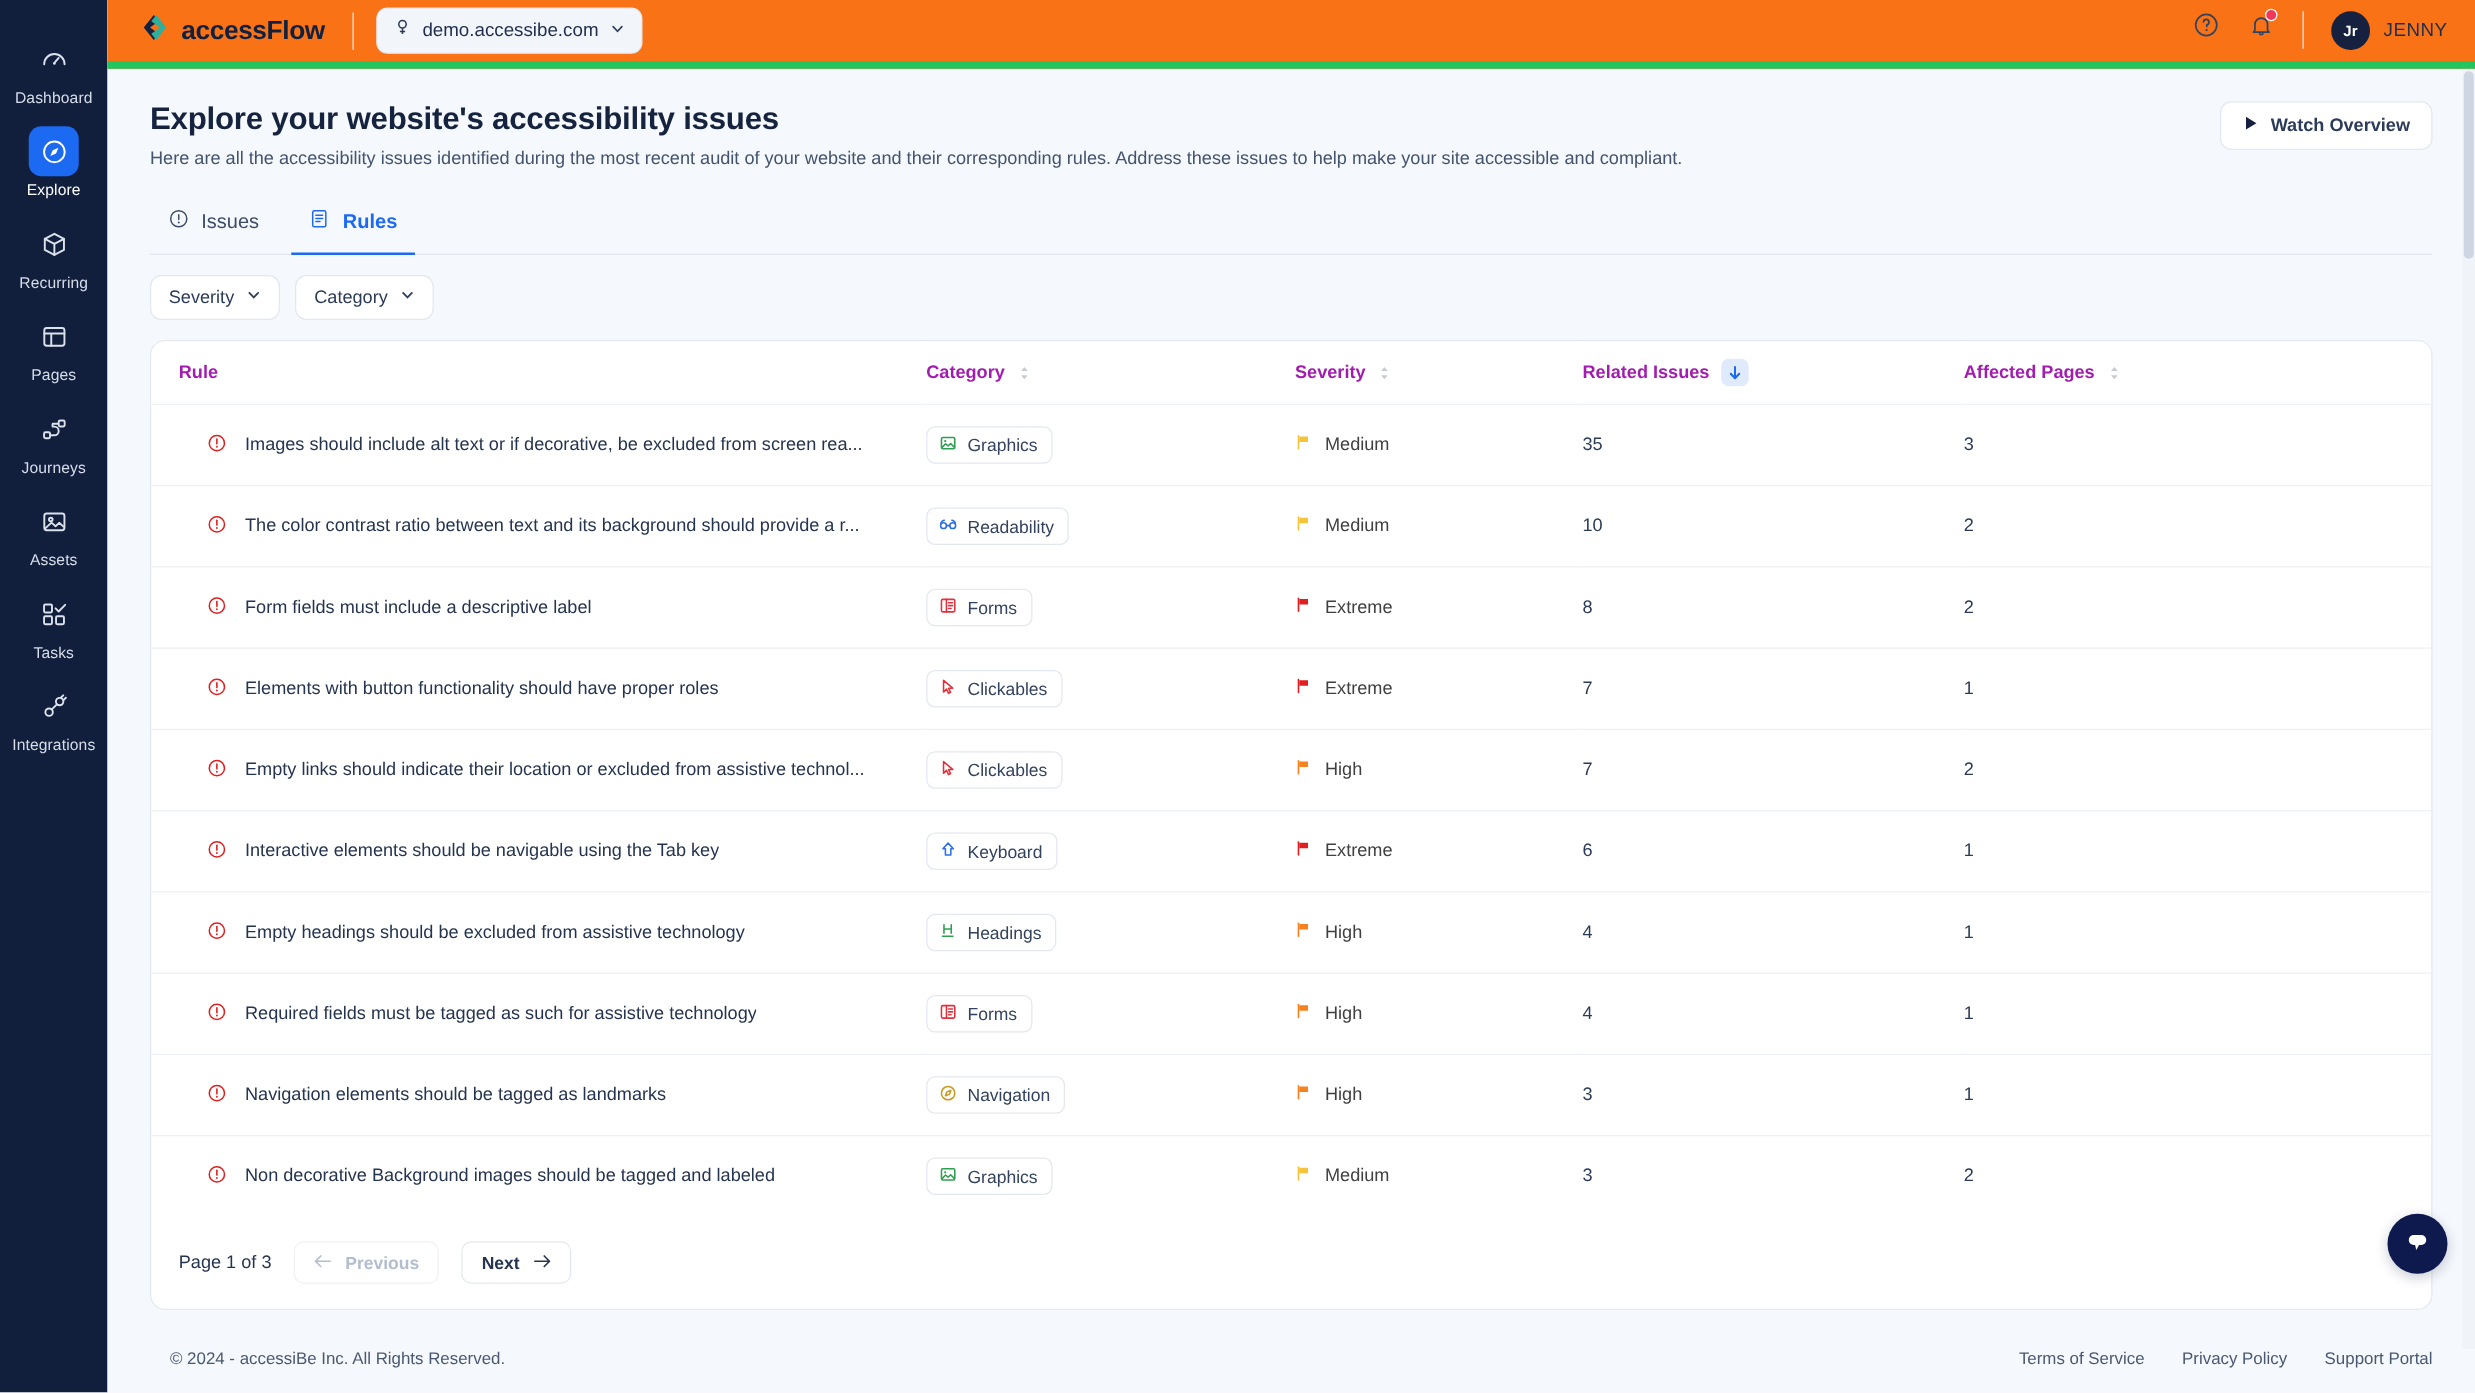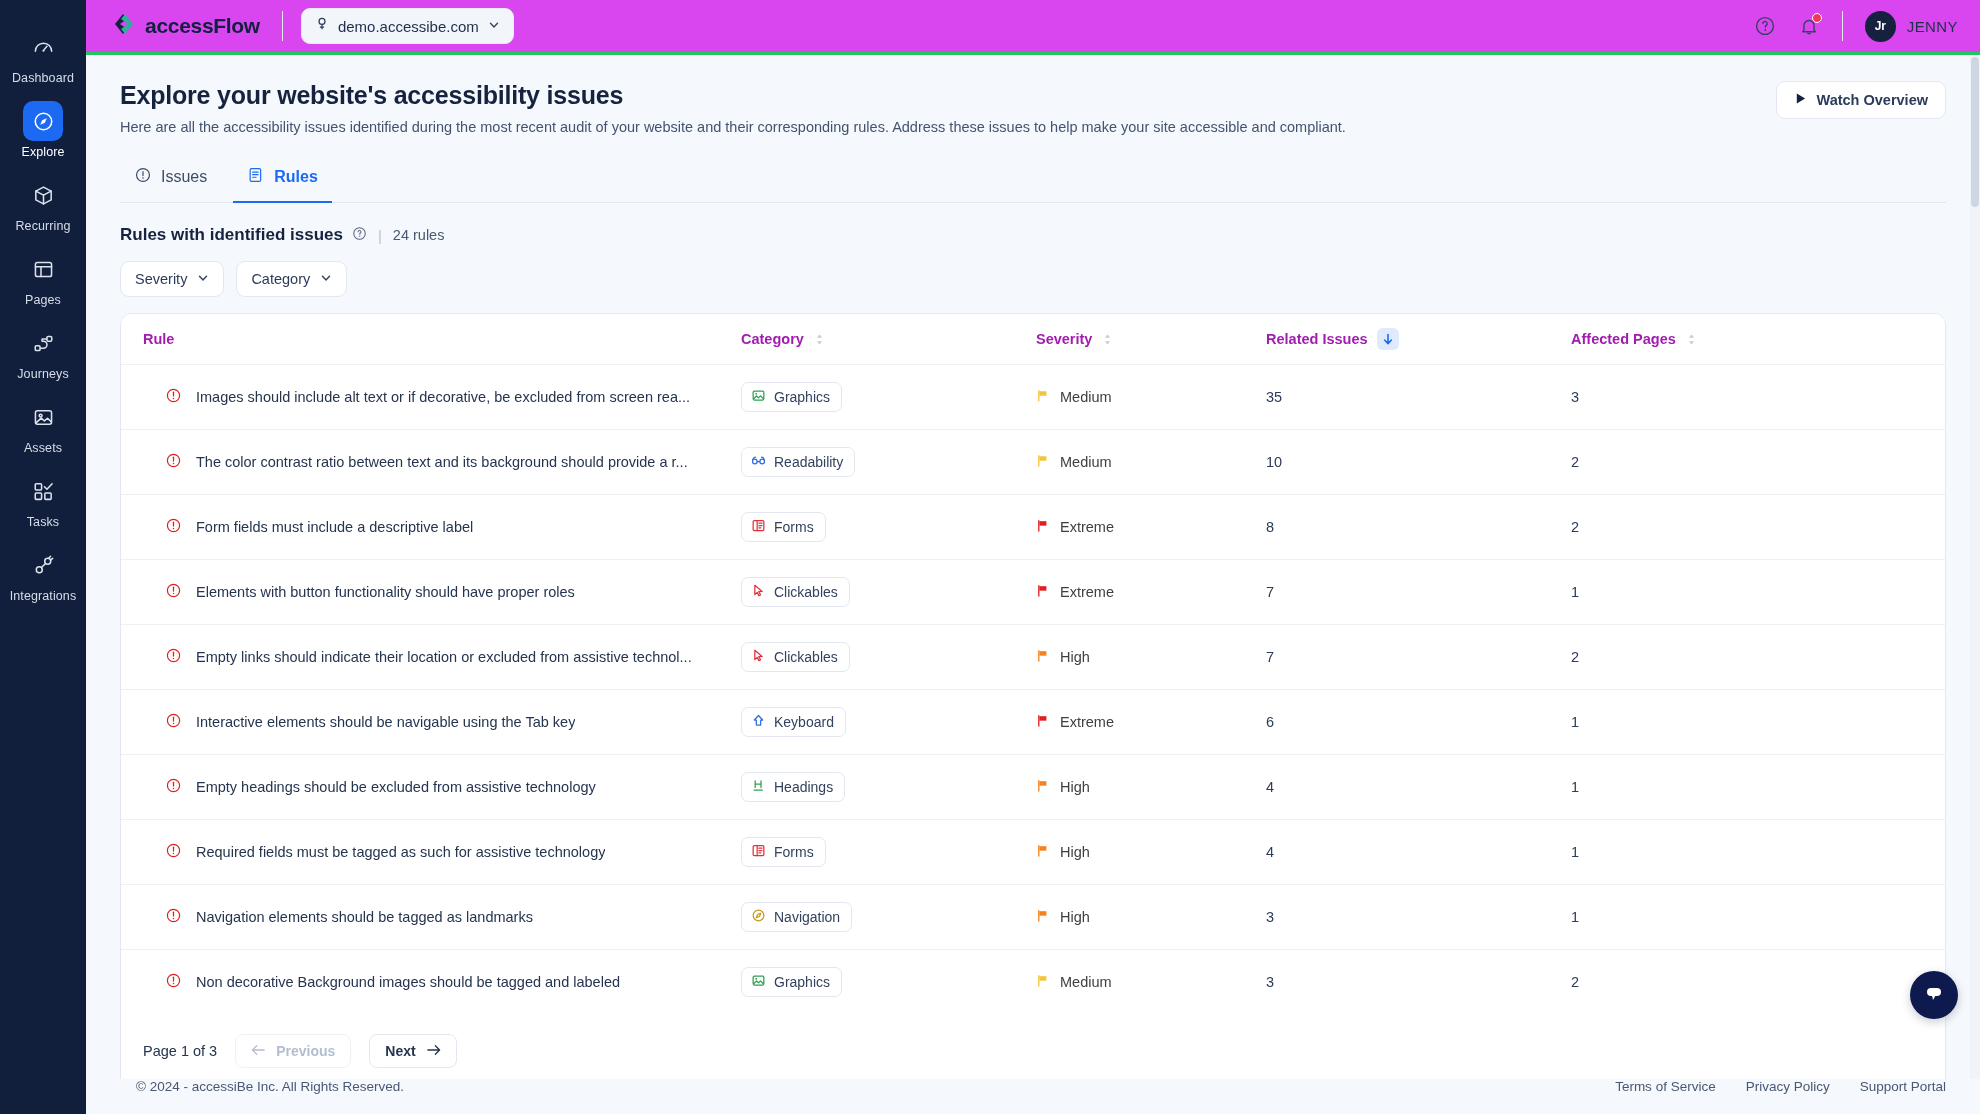--- a/index.html
+++ b/index.html
@@ -33,34 +33,34 @@
     font-size: 12.5px; color: #d7dde8; margin-top: 4px;
     letter-spacing: .1px; white-space: nowrap;
   }
   .nav-item.active .nav-label { color: #ffffff; }
 
   
   .main { flex: 1; display: flex; flex-direction: column; min-width: 0; background: #f5f8fc; }
 
   
   .topbar {
-    height: 55px; min-height: 55px; background: #d946ef;
+    height: 55px; min-height: 55px; background: #f97316;
     display: flex; align-items: center; padding: 0 22px 0 26px;
-    border-bottom: 3px solid #22c55e;
+    border-bottom: 6px solid #22c55e;
   }
   .brand { display: flex; align-items: center; gap: 9px; }
   .brand-name { font-size: 21px; font-weight: bold; color: #10203f; letter-spacing: -.3px; }
   .brand-sep { width:1px; height:30px; background:#e4e8ef; margin: 0 18px 0 22px; }
   .site-pill {
     display:flex; align-items:center; gap:9px;
     background:#f2f5fa; border:1px solid #e6eaf2; border-radius: 9px;
     padding: 8px 13px; cursor: pointer;
   }
   .site-pill-text { font-size: 15px; color:#1f2e4d; }
-  .topbar-right { margin-left:auto; display:flex; align-items:center; gap: 22px; }
+  .topbar-right { margin-left:auto; display:flex; align-items:flex-start; gap: 22px; }
   .icon-btn { position: relative; cursor: pointer; display:flex; align-items:center; }
   .bell-dot {
     position:absolute; top:-2px; right:-2px; width:10px; height:10px;
     background:#f2385a; border-radius:50%; border:1.5px solid #fff;
   }
   .topbar-sep { width:1px; height:30px; background:#e4e8ef; }
   .user { display:flex; align-items:center; gap:11px; cursor:pointer; }
   .avatar {
     width:31px; height:31px; border-radius:50%; background:#16213f; color:#fff;
     font-size:12px; display:flex; align-items:center; justify-content:center; font-weight:600;
@@ -341,32 +341,20 @@
   </div>
   <div class="tab active">
     <span><svg width="18" height="18" viewBox="0 0 24 24">
                 <rect x="4.2" y="3.4" width="14" height="17.2" rx="1.8" fill="none" stroke="#1d6af2" stroke-width="1.6" stroke-linecap="round" stroke-linejoin="round"></rect>
                 <path d="M7.6 8.2 h7.2 M7.6 11.6 h7.2 M7.6 15 h4.4" fill="none" stroke="#1d6af2" stroke-width="1.6" stroke-linecap="round" stroke-linejoin="round"></path>
               </svg></span>
     <span>Rules</span>
   </div>
         </div>
 
-      <div class="sect-head">
-        <span class="sect-title">Rules with identified issues</span>
-        <span>
-          <svg width="15" height="15" viewBox="0 0 24 24">
-            <circle cx="12" cy="12" r="9.2" fill="none" stroke="#5a6880" stroke-width="1.7"></circle>
-            <path d="M9.6 9.2a2.4 2.4 0 1 1 2.9 2.6v1.4" fill="none" stroke="#5a6880" stroke-width="1.7" stroke-linecap="round"></path>
-            <circle cx="12.3" cy="16.3" r="1" fill="#5a6880"></circle>
-          </svg>
-        </span>
-        <span class="sect-div">|</span>
-        <span class="sect-count">24 rules</span>
-      </div>
 
       <div class="filters" id="filters">
   <button class="filter-btn">
     <span>Severity</span>
     <span><svg width="12" height="12" viewBox="0 0 12 12">
                 <path d="M2.5 4.3 L6 8 L9.5 4.3" fill="none" stroke="#33425e" stroke-width="1.5" stroke-linecap="round"></path>
               </svg></span>
   </button>
   <button class="filter-btn">
     <span>Category</span>

